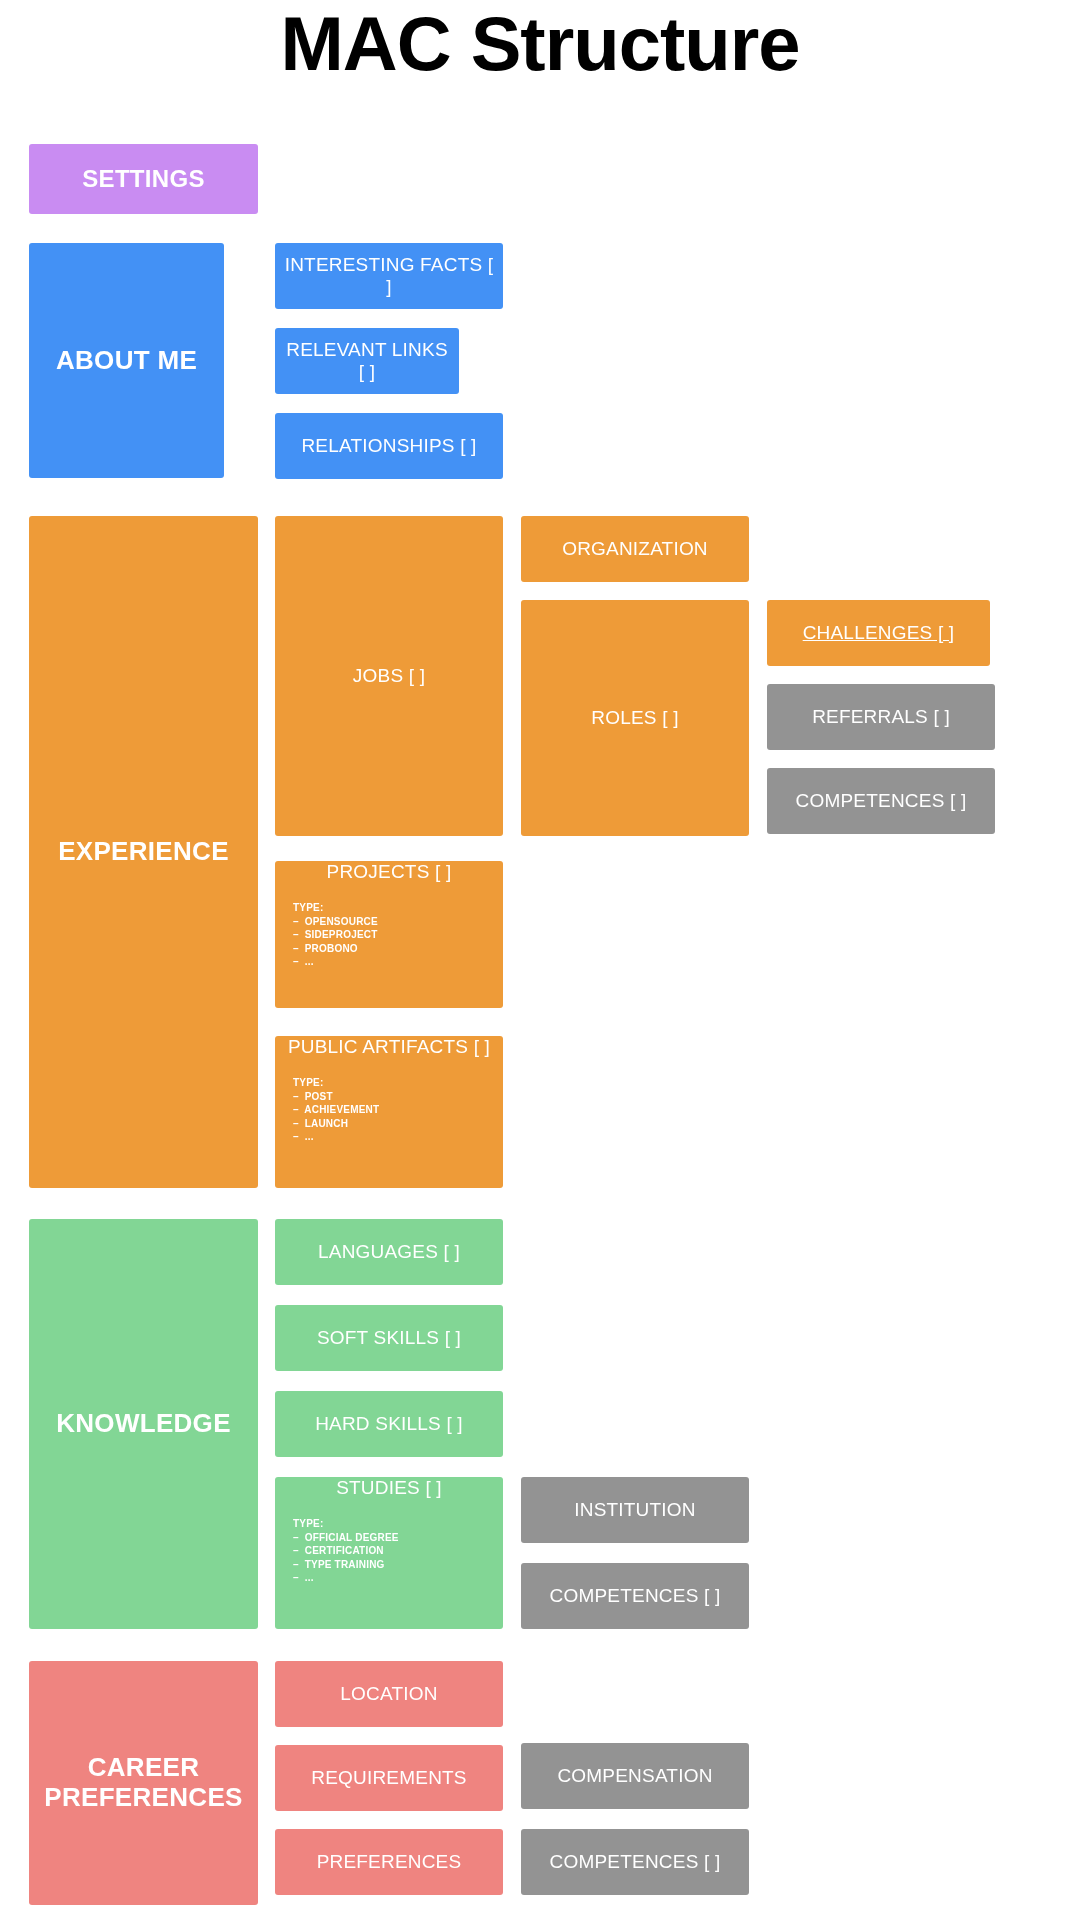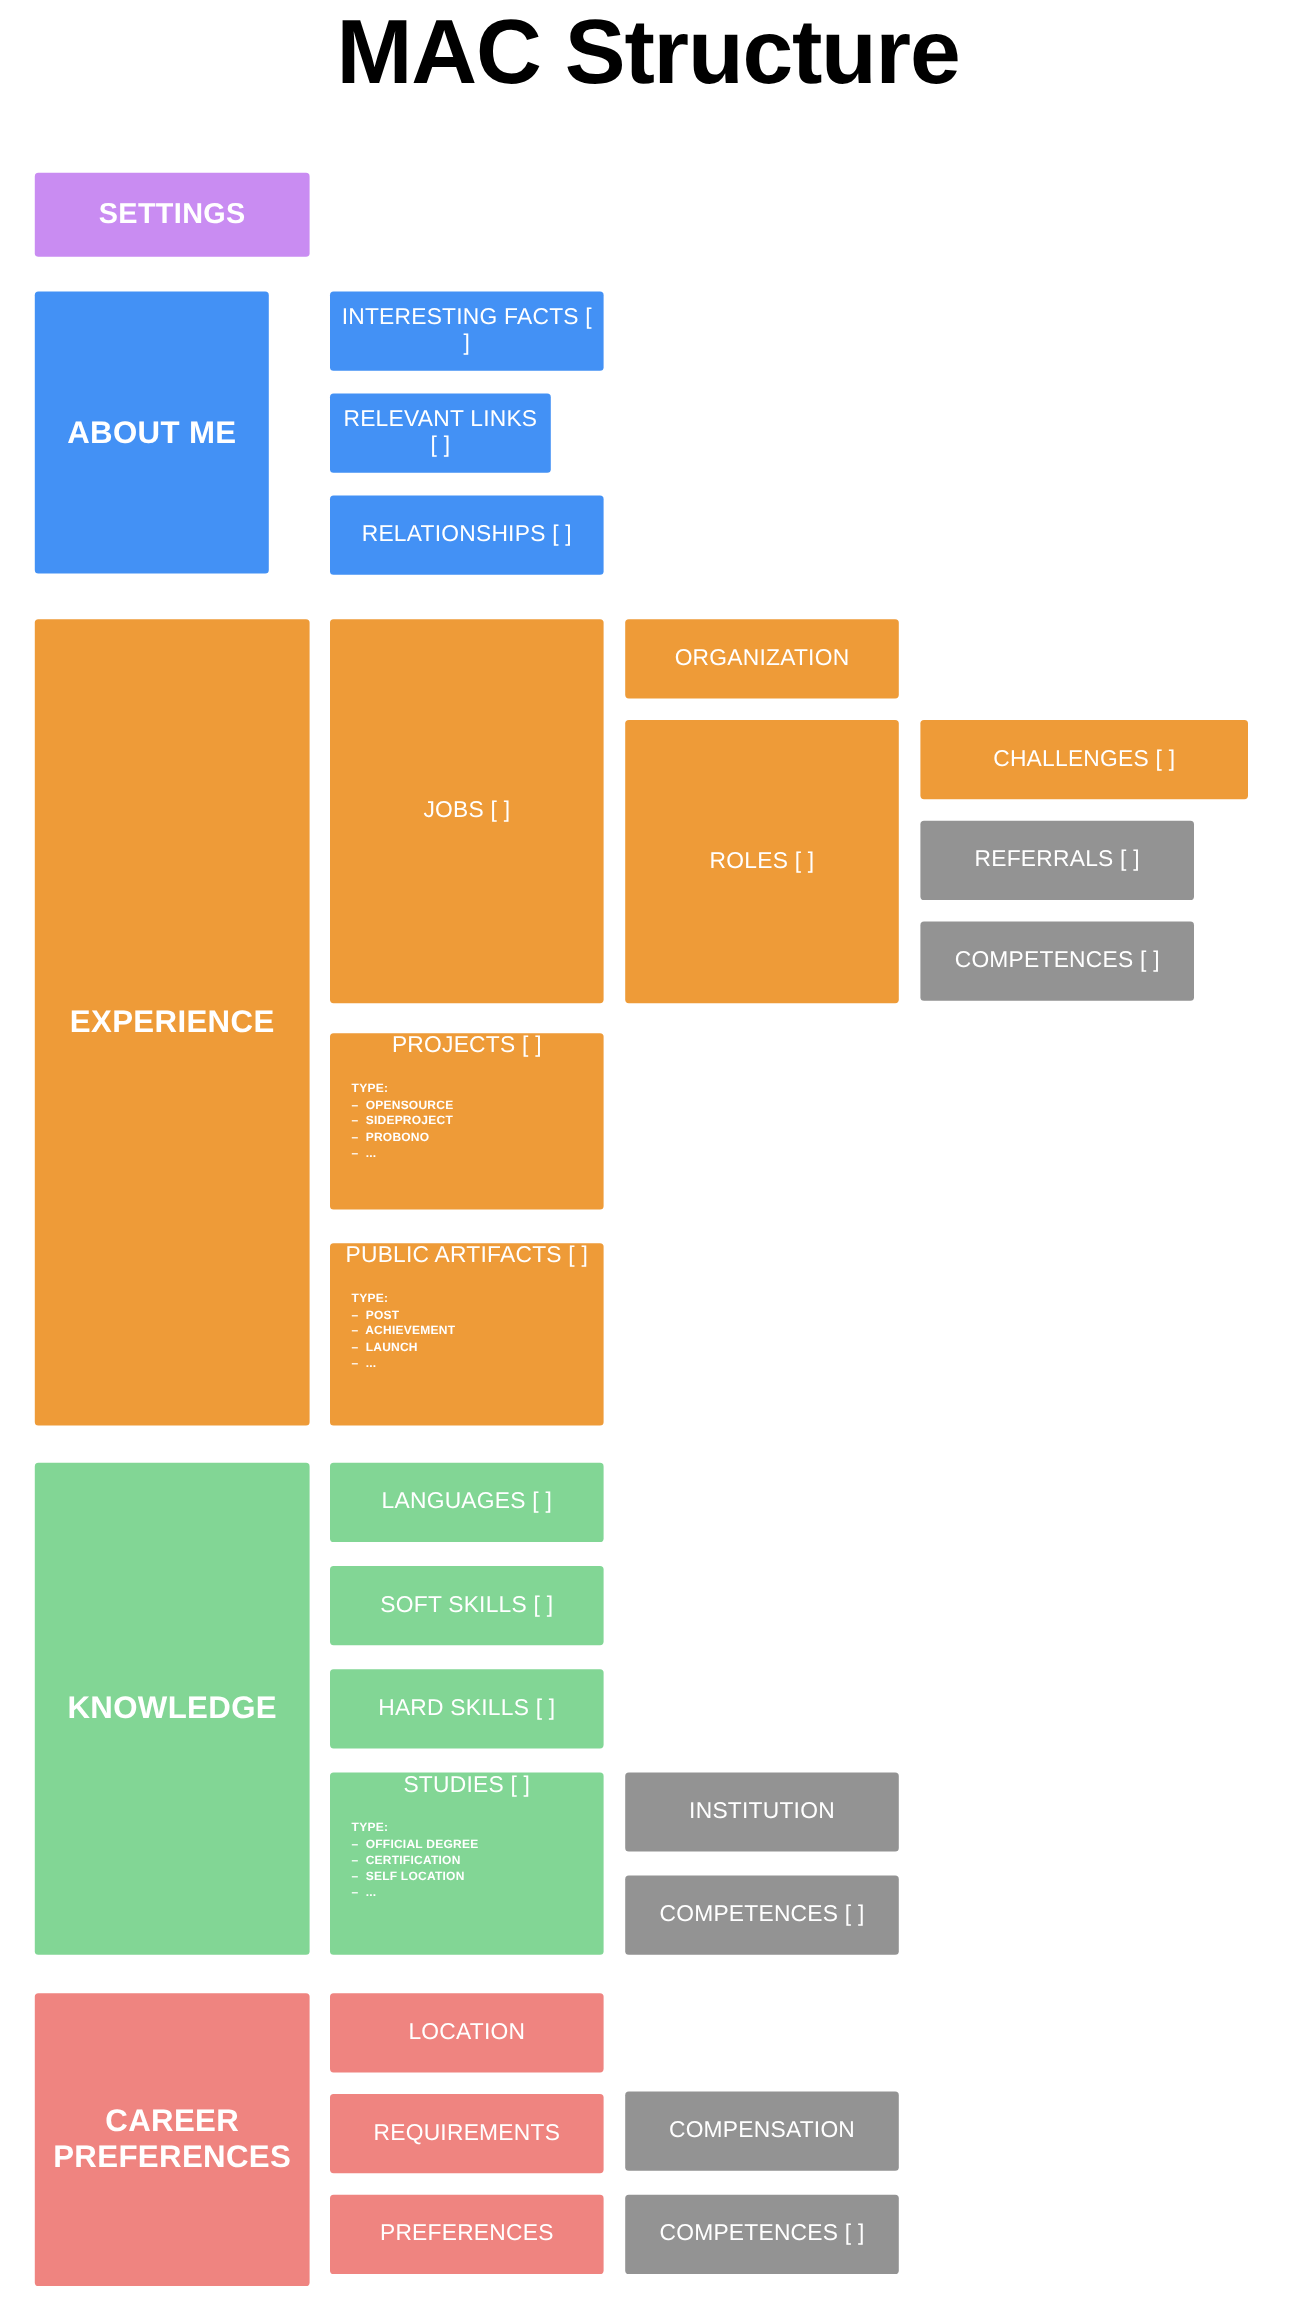--- a/index.html
+++ b/index.html
@@ -141,21 +141,21 @@
     <span class="node-label">JOBS [ ]</span>
   </div>
 
   <div class="node leaf c-orange" style="left:521px; top:516px; width:228px; height:66px;">
     <span class="node-label">ORGANIZATION</span>
   </div>
   <div class="node leaf c-orange" style="left:521px; top:600px; width:228px; height:236px;">
     <span class="node-label">ROLES [ ]</span>
   </div>
 
-  <div class="node leaf c-orange" style="left:767px; top:600px; width:273px; height:66px;">
+  <div class="node leaf c-orange" style="left:767px; top:600px; width:223px; height:66px;text-decoration:underline;">
     <span class="node-label">CHALLENGES [ ]</span>
   </div>
   <div class="node leaf c-grey" style="left:767px; top:684px; width:228px; height:66px;">
     <span class="node-label">REFERRALS [ ]</span>
   </div>
   <div class="node leaf c-grey" style="left:767px; top:768px; width:228px; height:66px;">
     <span class="node-label">COMPETENCES [ ]</span>
   </div>
 
   <div class="node with-list c-orange" style="left:275px; top:861px; width:228px; height:147px;">
@@ -193,21 +193,21 @@
   <div class="node leaf c-green" style="left:275px; top:1391px; width:228px; height:66px;">
     <span class="node-label">HARD SKILLS [ ]</span>
   </div>
 
   <div class="node with-list c-green" style="left:275px; top:1477px; width:228px; height:152px;">
     <span class="node-label">STUDIES [ ]</span>
     <div class="type-block">
       <span class="type-heading">TYPE:</span>
       <span class="type-item">–  OFFICIAL DEGREE</span>
       <span class="type-item">–  CERTIFICATION</span>
-      <span class="type-item">–  SELF LOCATION</span>
+      <span class="type-item">–  TYPE TRAINING</span>
       <span class="type-item">–  ...</span>
     </div>
   </div>
 
   <div class="node leaf c-grey" style="left:521px; top:1477px; width:228px; height:66px;">
     <span class="node-label">INSTITUTION</span>
   </div>
   <div class="node leaf c-grey" style="left:521px; top:1563px; width:228px; height:66px;">
     <span class="node-label">COMPETENCES [ ]</span>
   </div>

